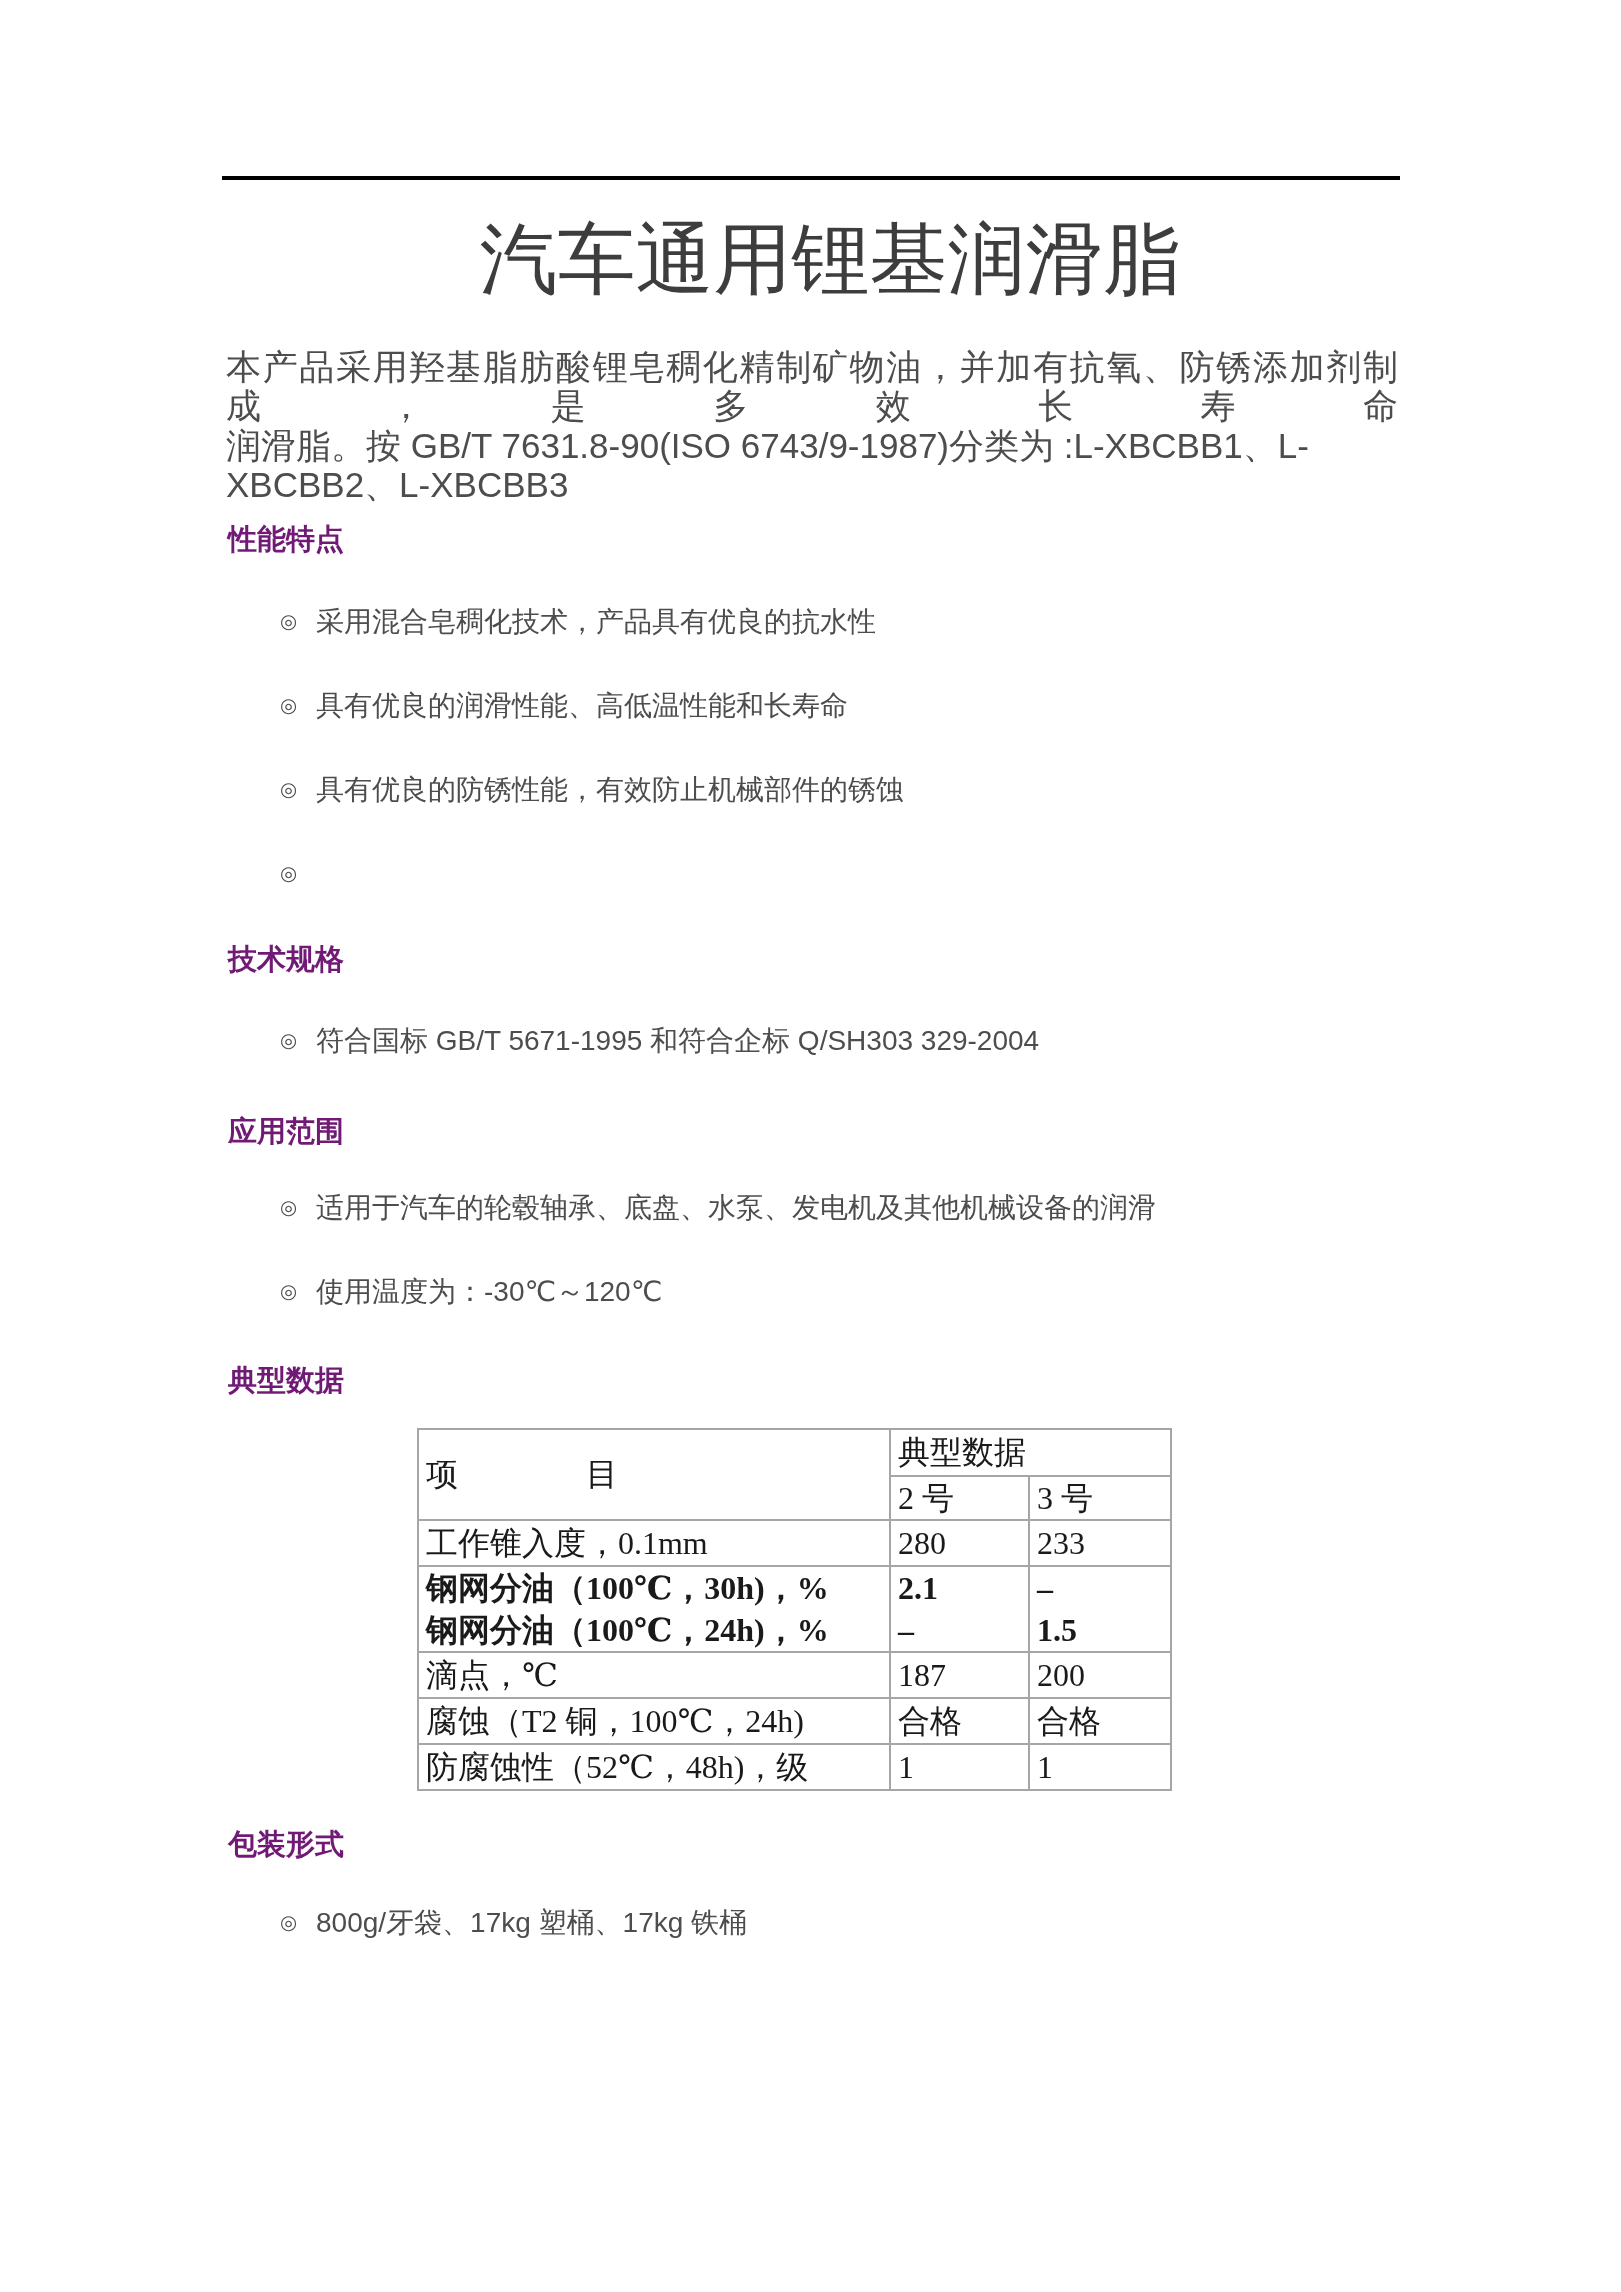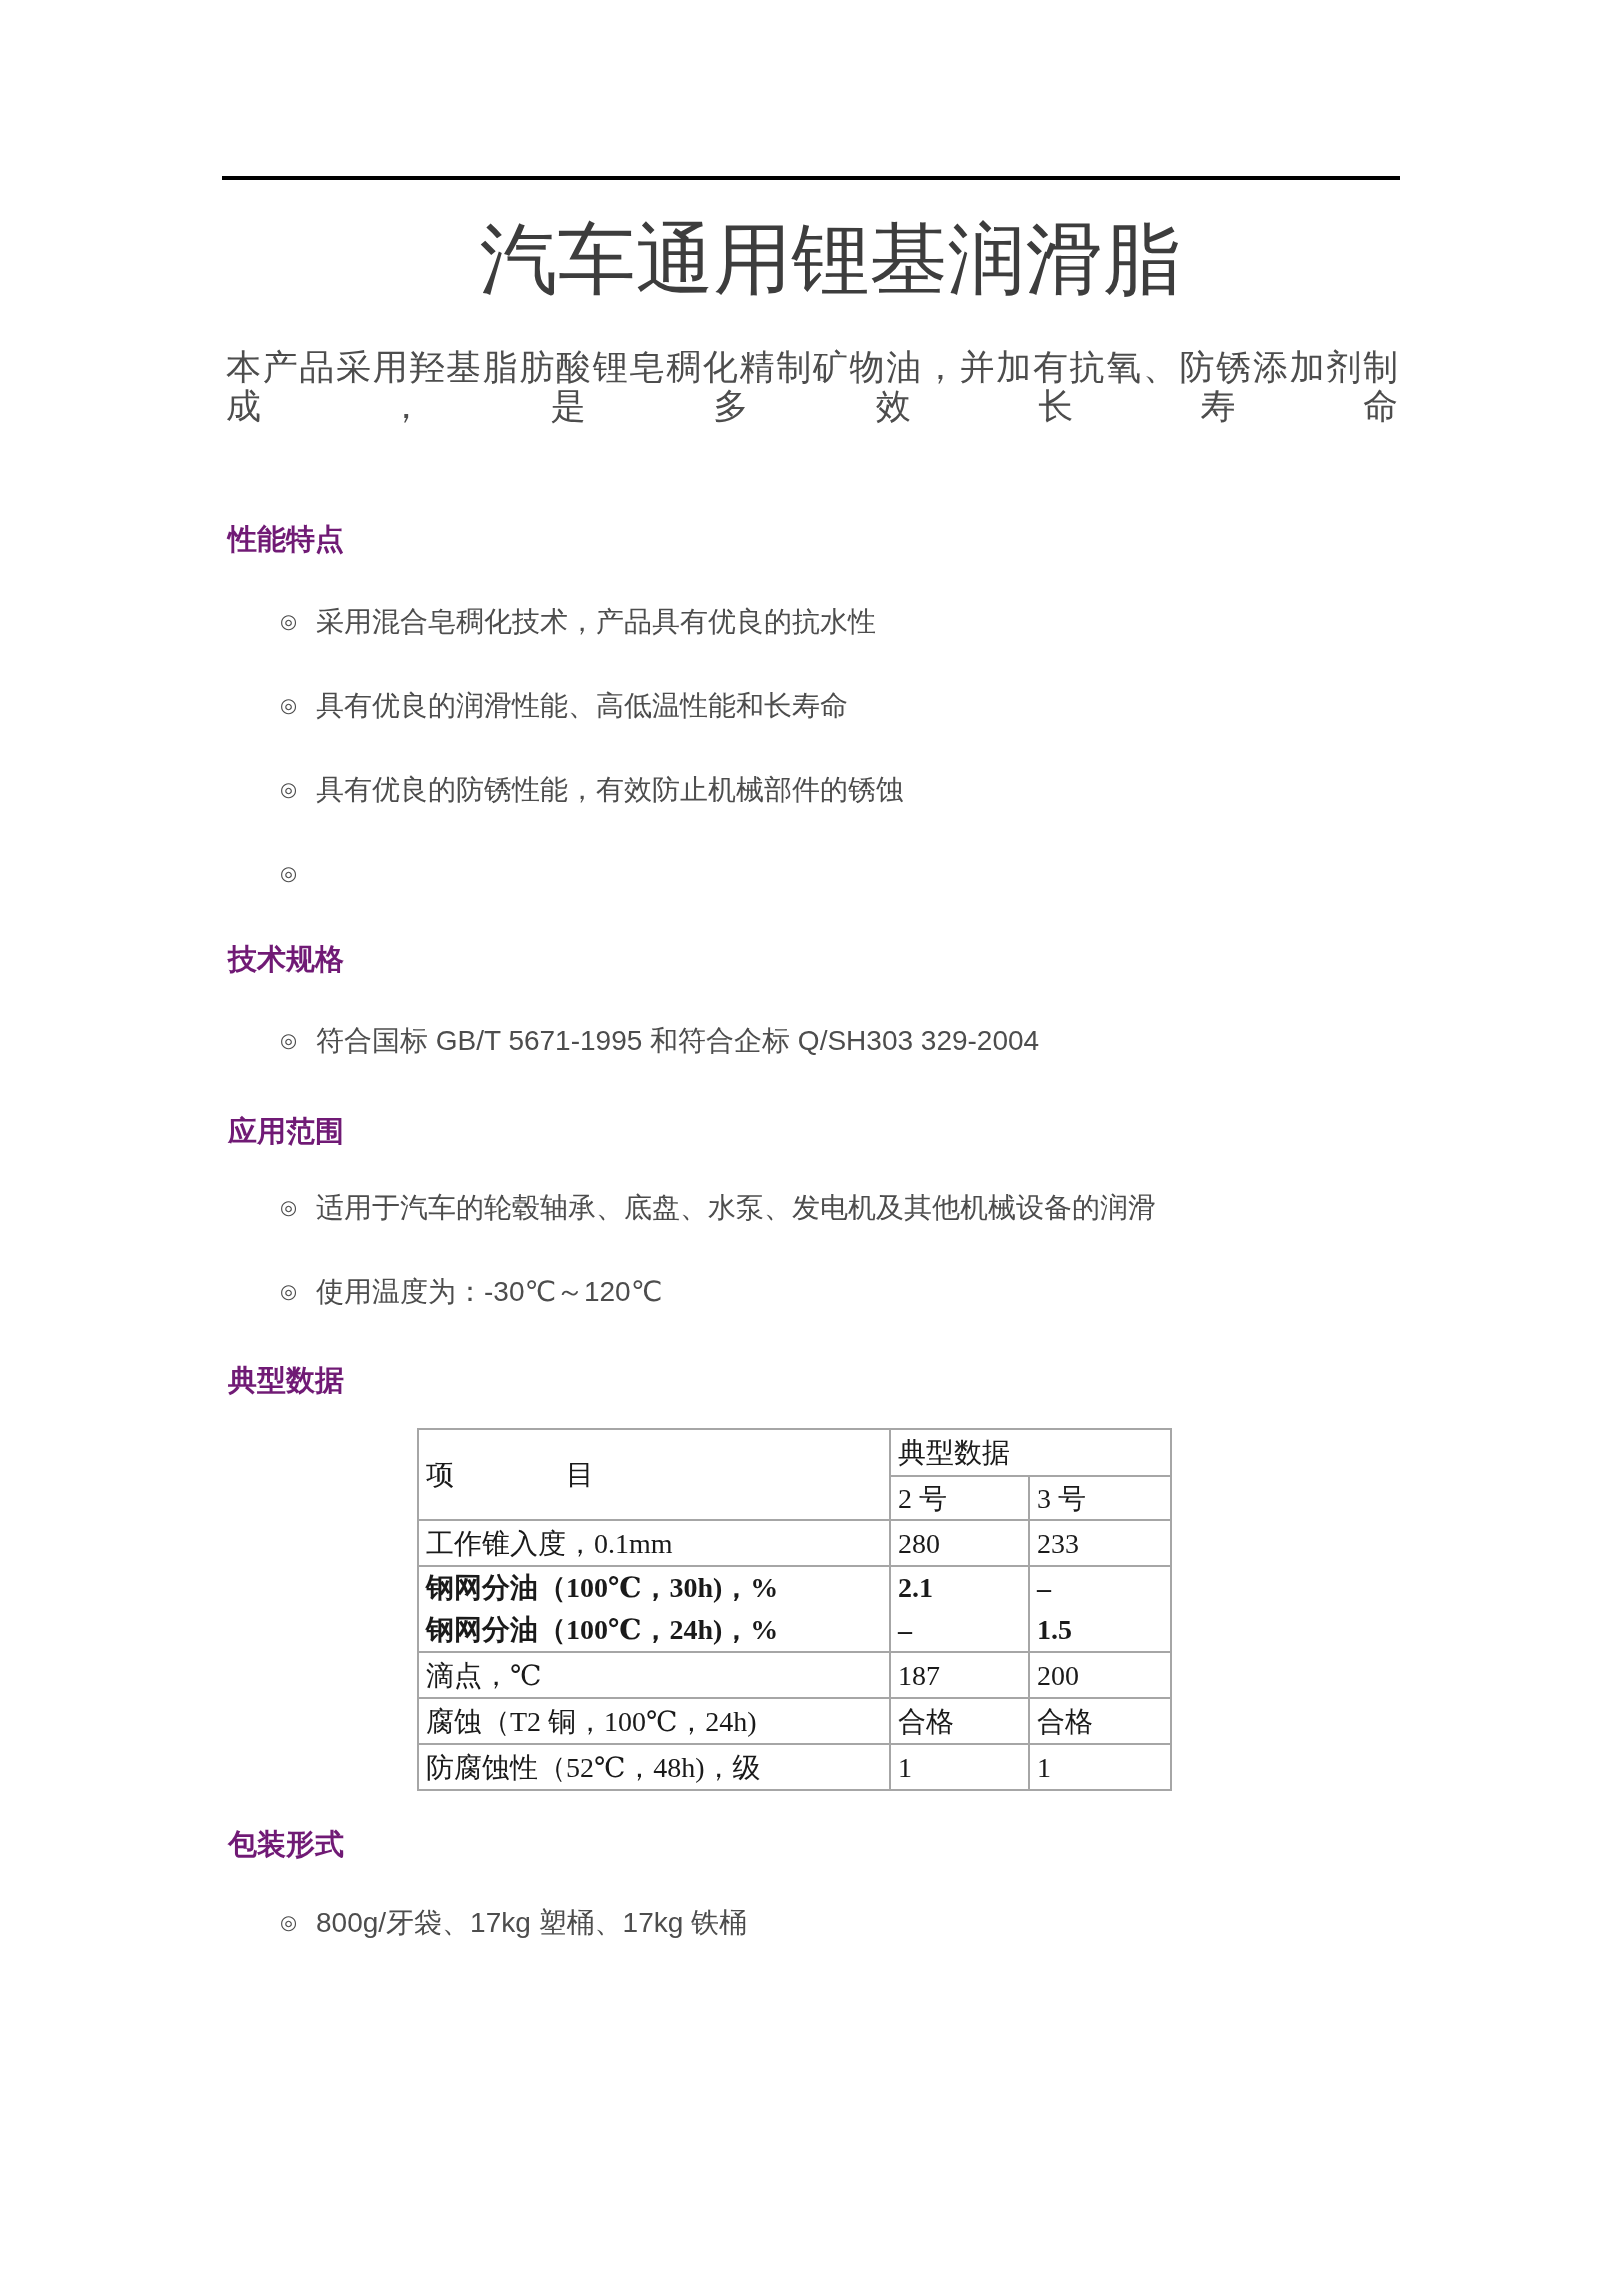--- a/index.html
+++ b/index.html
@@ -47,21 +47,21 @@
   }
   .bullet:last-child{margin-bottom:0;}
   .marker{
     position:absolute;left:0;top:0;height:39px;line-height:39px;
     font-size:19.6px;color:#4d4d4d;
   }
   .data-table{
     position:absolute;left:397px;top:1428px;
     border-collapse:collapse;table-layout:fixed;width:754px;
     font-family:"Liberation Serif","DejaVu Serif",serif;
-    font-size:28px;color:#1a1a1a;
+    font-size:32px;color:#1a1a1a;
   }
   .data-table td{
     border:2px solid #a6a6a6;
     padding:0 3.9px 0 6.9px;vertical-align:middle;
     line-height:39px;background:#ffffff;
     overflow:hidden;white-space:nowrap;
   }
   .col-item{width:472px;}
   .col-v2{width:139px;}
   .col-v3{width:142px;}
@@ -74,20 +74,21 @@
 </head>
 <body>
 
 <div class="page">
 
   <div class="top-rule"></div>
 
   <h1 class="doc-title">汽车通用锂基润滑脂</h1>
 
   <p class="intro-line line1 justify">本产品采用羟基脂肪酸锂皂稠化精制矿物油，并加有抗氧、防锈添加剂制成，是多效长寿命</p>
+  <p class="intro-line line2">润滑脂。按 GB/T 7631.8-90(ISO 6743/9-1987)分类为 :L-XBCBB1、L-XBCBB2、L-XBCBB3</p>
 
   <h2 class="sec-heading h-features">性能特点</h2>
   <div class="bullets b-features">
     <div class="bullet">
       <span class="marker">◎</span>
       <span>采用混合皂稠化技术，产品具有优良的抗水性</span>
     </div>
     <div class="bullet">
       <span class="marker">◎</span>
       <span>具有优良的润滑性能、高低温性能和长寿命</span>

